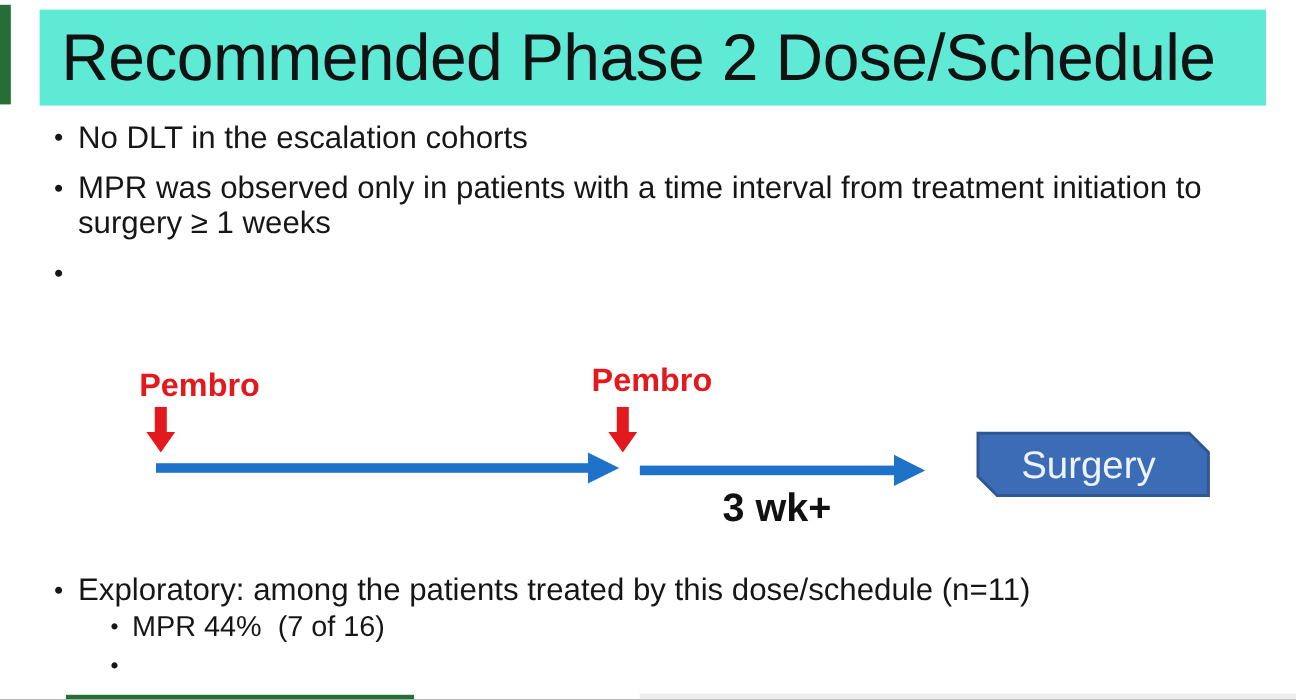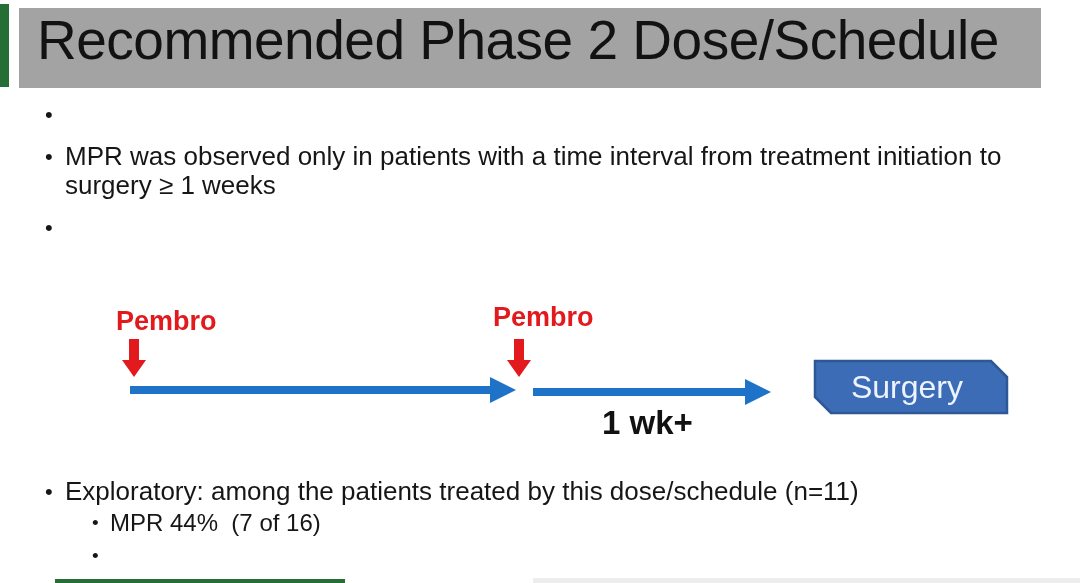--- a/index.html
+++ b/index.html
@@ -6,23 +6,23 @@
   .slide{
     position:relative;
     width:1080px;height:583px;
     background:#ffffff;
     overflow:hidden;
     font-family:"Liberation Sans", sans-serif;
     color:#161616;
   }
   
   .title-bar{
-    position:absolute;left:19px;top:8px;width:1022px;height:80px;
-    background:#a3a3a3;
-    display:flex;align-items:flex-start;
+    position:absolute;left:33px;top:8px;width:1022px;height:80px;
+    background:#5eead4;
+    display:flex;align-items:center;
   }
   .title-text{
     font-size:55px;font-weight:400;letter-spacing:-0.5px;
     padding-left:18px;color:#121212;white-space:nowrap;
   }
   
   .edge-green-top{position:absolute;left:0;top:4px;width:9px;height:83px;background:#256e35;}
   .edge-green-bottom{position:absolute;left:55px;top:579px;width:290px;height:4px;background:#256e35;}
   .edge-gray-bottom{position:absolute;left:533px;top:578px;width:547px;height:5px;background:#ededed;}
   
@@ -72,20 +72,21 @@
   <div class="edge-green-top"></div>
   <div class="edge-green-bottom"></div>
   <div class="edge-gray-bottom"></div>
 
   <div class="title-bar">
     <div class="title-text">Recommended Phase 2 Dose/Schedule</div>
   </div>
 
   <div class="bullet-row b1">
     <span class="bullet-dot">•</span>
+    <span class="bullet-text">No DLT in the escalation cohorts</span>
   </div>
   <div class="bullet-row b2">
     <span class="bullet-dot">•</span>
     <span class="bullet-text">MPR was observed only in patients with a time interval from treatment initiation to surgery ≥ 1 weeks</span>
   </div>
   <div class="bullet-row b3">
     <span class="bullet-dot">•</span>
   </div>
 
   <div class="pembro-label pembro-1">Pembro</div>
@@ -108,21 +109,21 @@
       <polygon points="360,1 386,14 360,27" fill="#1e73c9"></polygon>
     </svg>
   </div>
   <div class="blue-arrow ba-2">
     <svg width="238" height="28" viewBox="0 0 238 28">
       <rect x="0" y="10" width="214" height="8" fill="#1e73c9"></rect>
       <polygon points="212,1 238,14 212,27" fill="#1e73c9"></polygon>
     </svg>
   </div>
 
-  <div class="interval-label iv-2">1 wk+</div>
+  <div class="interval-label iv-2">3 wk+</div>
 
   <div class="surgery-box">
     <svg width="196" height="56" viewBox="0 0 196 56">
       <path d="M2,2 L178,2 L194,18 L194,54 L18,54 L2,38 Z" fill="#3c6cb5" stroke="#2d5795" stroke-width="2.5"></path>
     </svg>
     <div class="surgery-label">Surgery</div>
   </div>
 
   <div class="bullet-row b4">
     <span class="bullet-dot">•</span>

